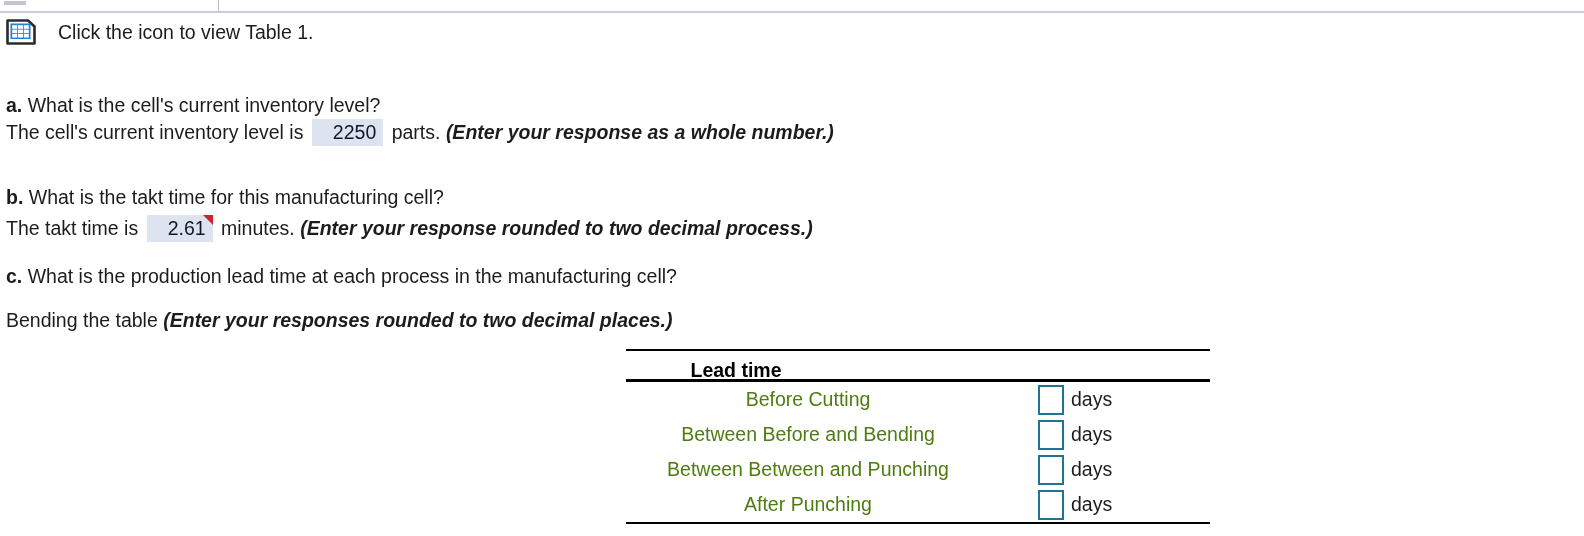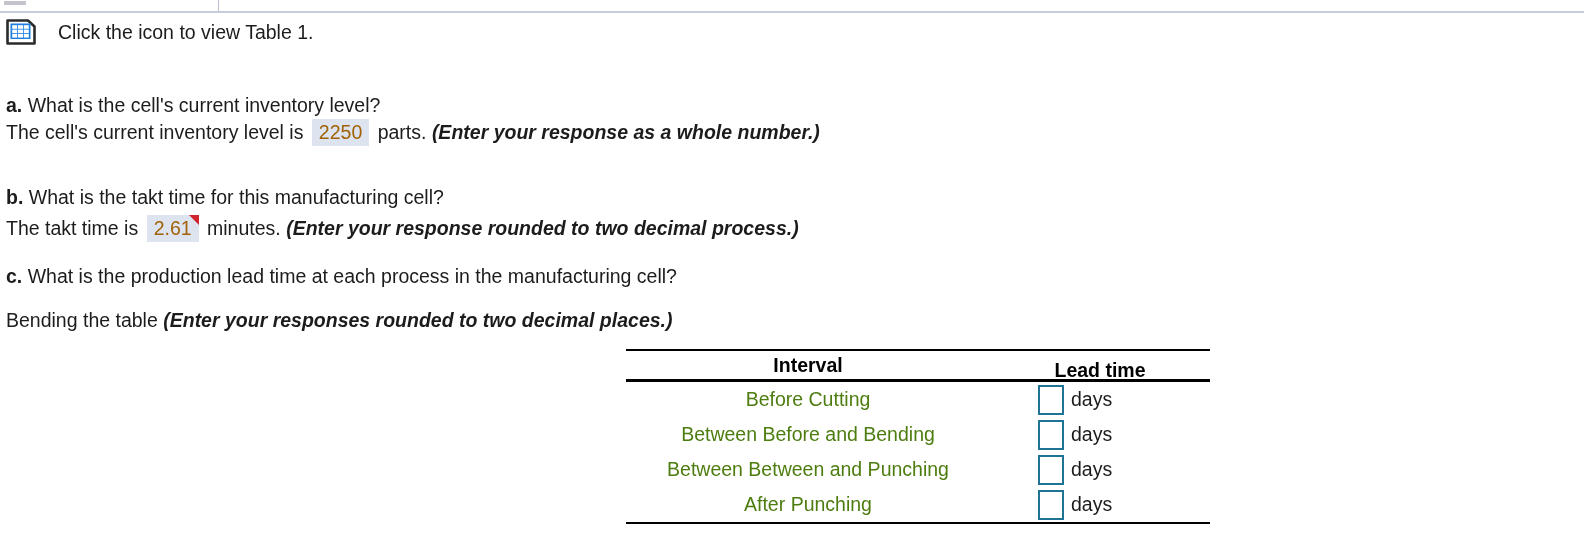--- a/index.html
+++ b/index.html
@@ -78,24 +78,24 @@
   }
 
   .q-label { font-weight: bold; }
   .ital { font-style: italic; font-weight: bold; }
 
   
   .ans-box {
     display: inline-block;
     position: relative;
     background: #dde4f0;
-    padding: 1px 7px 2px 7px;
+    padding: 1px 7px 2px 21px;
     margin: 0 3px;
     font-size: 19.5px;
-    color: #a16207;
+    color: #0f172a;
     vertical-align: baseline;
   }
   .ans-box.flagged::after {
     content: "";
     position: absolute;
     right: 0; top: 0;
     width: 0; height: 0;
     border-top: 10px solid #d0242c;
     border-left: 10px solid transparent;
   }
@@ -223,21 +223,20 @@
   </div>
 
   <div class="line" style="left:6px; top:295px;">
     <span>Bending the table</span>
     <span class="ital">(Enter your responses rounded to two decimal places.)</span>
   </div>
 
   <div class="lead-table">
     <div class="rule-top"></div>
     <div class="thead-row">
-      <div class="th col-interval">Interval</div>
       <div class="th col-lead">Lead time</div>
     </div>
     <div class="rule-head"></div>
 
     <div class="tbody-row">
       <div class="td-interval">Before Cutting</div>
       <div class="td-lead">
         <span class="input-box"></span>
         <span class="unit">days</span>
       </div>

